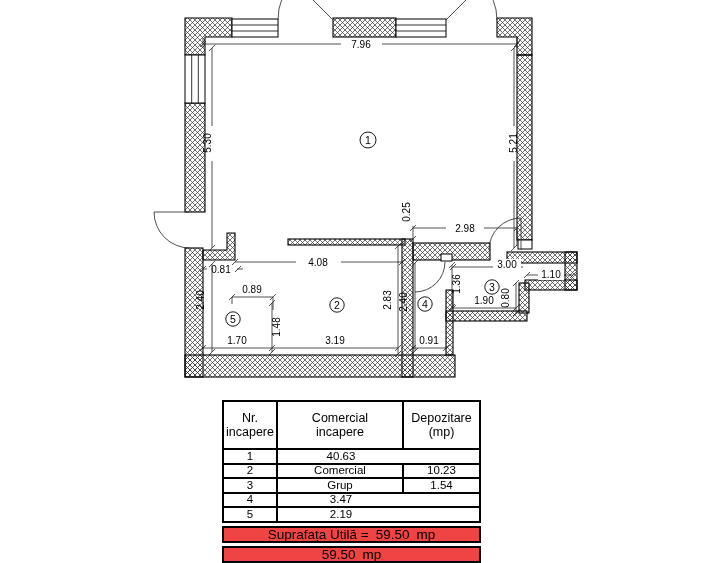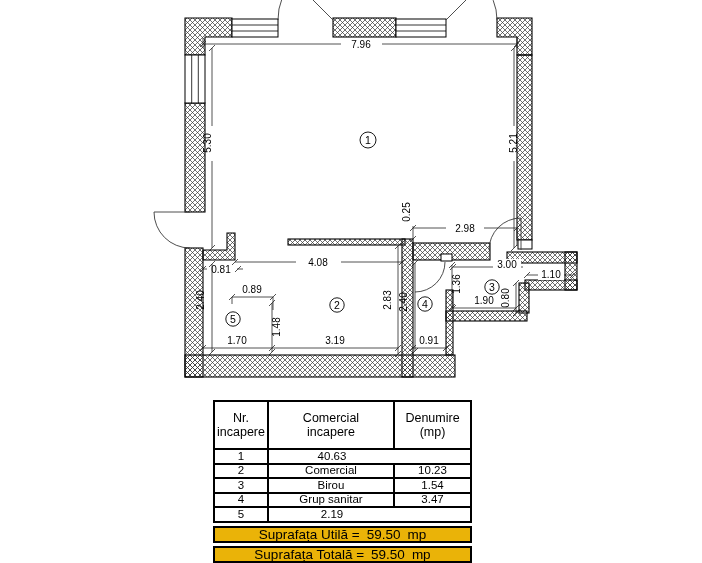--- a/index.html
+++ b/index.html
@@ -10,34 +10,34 @@
   .win{fill:#fff;stroke:#000;stroke-width:1;}
   .winline{stroke:#000;stroke-width:.8;fill:none;}
   .door{stroke:#3a3a3a;stroke-width:.9;fill:none;}
   .jamb{fill:#fff;stroke:#000;stroke-width:1;}
   .dml{stroke:#1a1a1a;stroke-width:.75;fill:none;}
   .dim{font-size:10px;fill:#000;}
   .roomc{fill:none;stroke:#000;stroke-width:.9;}
   .roomn{font-size:10.5px;fill:#000;}
   .mask{fill:#fff;}
 
-  #tbl{position:absolute;left:213px;top:400px;width:259px;box-sizing:border-box;}
+  #tbl{position:absolute;left:222px;top:400px;width:259px;box-sizing:border-box;}
   .tmain{border:2px solid #000;background:#fff;box-sizing:border-box;}
   .thr{display:grid;grid-template-columns:54px 126px 1fr;height:46px;}
   .thr>div{border-right:2px solid #000;display:flex;flex-direction:column;
            justify-content:center;align-items:center;font-size:12.5px;line-height:1.15;}
   .thr>div:last-child{border-right:none;}
   .tr{display:grid;grid-template-columns:54px 126px 1fr;height:14.6px;
       border-top:2px solid #000;font-size:11.5px;box-sizing:border-box;}
   .tr>div{border-right:2px solid #000;display:flex;align-items:center;
           justify-content:center;line-height:1;overflow:hidden;}
   .tr>div:last-child{border-right:none;}
   .tsum{border:2px solid #000;margin-top:3px;height:17px;display:flex;
         align-items:center;justify-content:center;font-size:13.5px;gap:7px;
-        background:#eab308;box-sizing:border-box;}
+        background:#ef4444;box-sizing:border-box;}
 </style>
 </head>
 <body>
 
 <svg width="702" height="396" viewBox="0 0 702 396">
   <defs>
     <pattern id="hatch" width="5" height="5" patternUnits="userSpaceOnUse">
       <path d="M0,5 L5,0 M0,0 L5,5" stroke="#333" stroke-width="0.7" fill="none"></path>
     </pattern>
   </defs>
@@ -182,52 +182,50 @@
     <div class="thr">
       <div>
         <div>Nr.</div>
         <div>incapere</div>
       </div>
       <div>
         <div>Comercial</div>
         <div>incapere</div>
       </div>
       <div>
-        <div>Denumire</div>
+        <div>Depozitare</div>
         <div>(mp)</div>
       </div>
     </div>
     <div class="tr">
       <div>1</div>
       <div>40.63</div>
     </div>
     <div class="tr">
       <div>2</div>
       <div>Comercial</div>
       <div>10.23</div>
     </div>
     <div class="tr">
       <div>3</div>
-      <div>Birou</div>
+      <div>Grup</div>
       <div>1.54</div>
     </div>
     <div class="tr">
       <div>4</div>
-      <div>Grup sanitar</div>
       <div>3.47</div>
     </div>
     <div class="tr">
       <div>5</div>
       <div>2.19</div>
     </div>
   </div>
   <div class="tsum">
     <span>Suprafața Utilă =</span>
     <span>59.50</span>
     <span>mp</span>
   </div>
   <div class="tsum">
-    <span>Suprafața Totală =</span>
     <span>59.50</span>
     <span>mp</span>
   </div>
 
 </div>
 
 </body></html>

